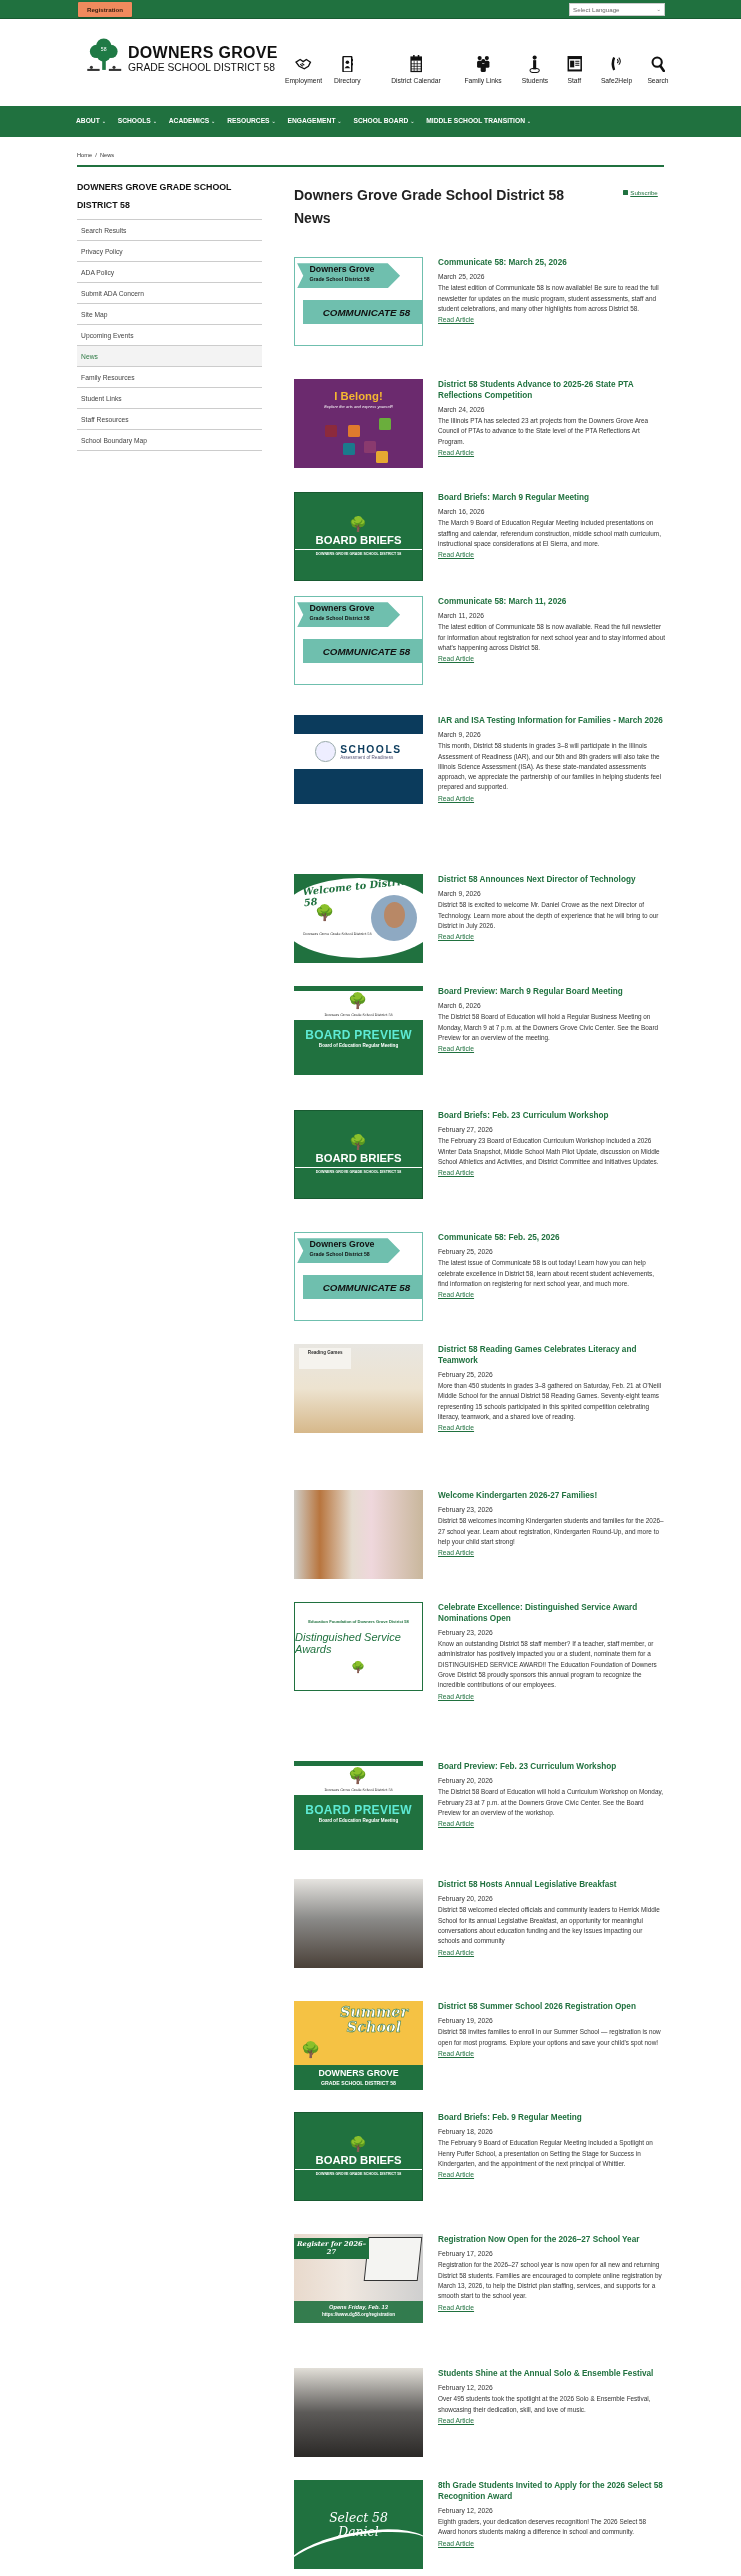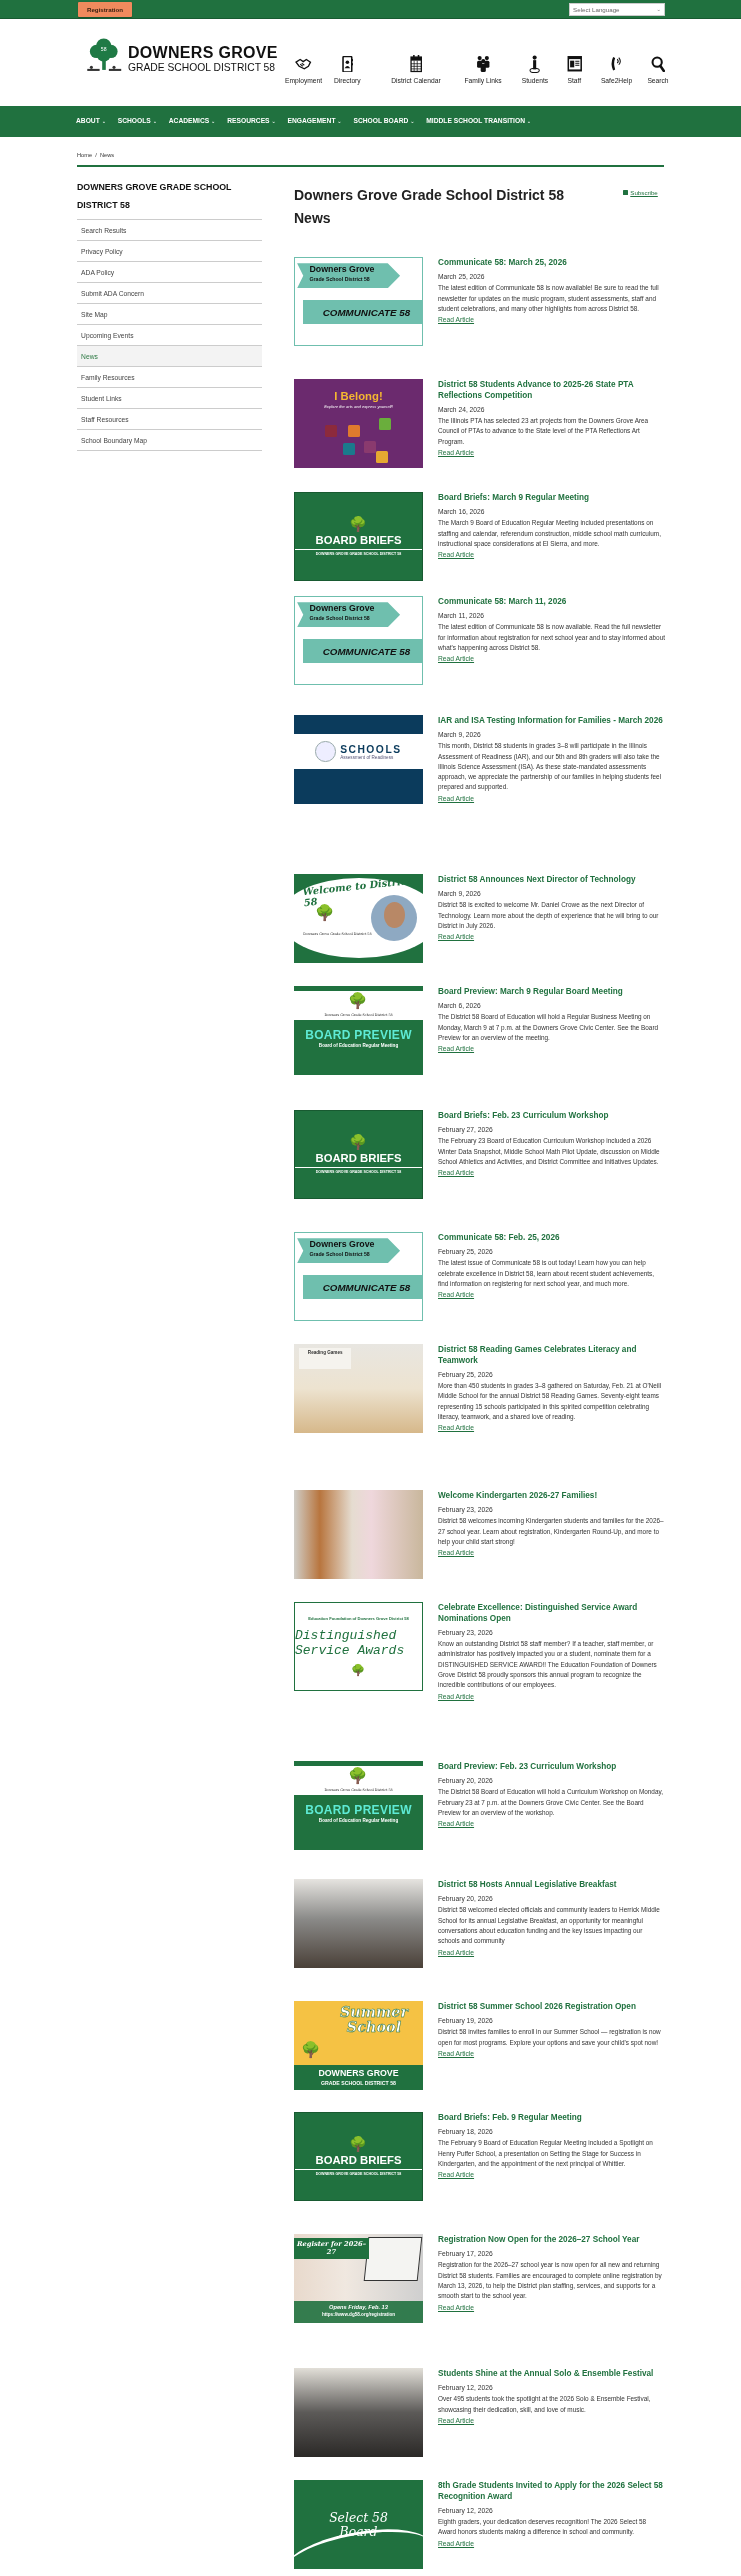--- a/index.html
+++ b/index.html
@@ -71,21 +71,21 @@
 .t-bp .band{position:absolute;left:0;top:34px;width:100%;height:55px;background:#20713f;display:flex;flex-direction:column;align-items:center;padding-top:8.2px}
 .t-bp .band b{color:#5eead4;font-size:12px;letter-spacing:0.3px}
 .t-bp .band i{color:#fff;font-size:4.6px;font-weight:bold;font-style:normal;margin-top:1px}
 .t-photo{background:linear-gradient(180deg,#d9d2c6 0%,#c8b89c 55%,#8b7a62 100%)}
 .t-photo.gym{background:linear-gradient(180deg,#e8e6e1 0%,#ede3d0 50%,#d6b88a 100%)}
 .t-photo.hall{background:linear-gradient(90deg,#d0cec8 0%,#b8753e 20%,#e5dcd0 45%,#efd7dc 60%,#c9b79c 100%)}
 .t-photo.room{background:linear-gradient(180deg,#e6e4e0 0%,#8a8a88 45%,#4a4038 100%)}
 .t-photo.band2{background:linear-gradient(180deg,#e2dfd8 0%,#5c5a58 50%,#2b2927 100%)}
 .t-dsa{background:#fff;border:1.5px solid #20713f;display:flex;flex-direction:column;align-items:center;justify-content:center}
 .t-dsa .hd{font-size:4.1px;color:#20713f;font-weight:bold}
-.t-dsa .sc{font-family:Liberation Mono, monospace;font-style:italic;color:#20713f;font-size:13px;margin:6.2px 0}
+.t-dsa .sc{font-family:Liberation Sans, sans-serif;font-style:italic;color:#20713f;font-size:11px;margin:6.2px 0}
 .t-dsa .tr{font-size:11.3px;color:#20713f}
 .t-summer{background:#f5c244}
 .t-summer .s{position:absolute;left:31px;top:4.1px;font-family:"DejaVu Serif",serif;font-style:italic;font-weight:bold;color:#fff;font-size:14.4px;line-height:14.4px;text-align:center;-webkit-text-stroke:0.5px #20713f}
 .t-summer .tr{position:absolute;left:7.2px;top:40px;font-size:15.5px;color:#20713f}
 .t-summer .band{position:absolute;left:0;top:64px;width:100%;height:25px;background:#20713f;color:#fff;text-align:center;font-weight:bold;font-size:8.8px;line-height:10.3px;padding-top:2.6px}
 .t-summer .band small{font-size:5.2px;display:block}
 .t-regopen{background:linear-gradient(90deg,#e8d9cc 0%,#f0e8e0 40%,#cfcfcf 100%)}
 .t-regopen .tag{position:absolute;left:0;top:4.1px;width:75px;height:20.6px;background:#20713f;color:#fff;font-family:"DejaVu Serif",serif;font-style:italic;font-weight:bold;font-size:6.7px;text-align:center;line-height:8.8px;padding-top:1.5px}
 .t-regopen .lap{position:absolute;left:72px;top:3.1px;width:54px;height:44px;background:#f4f4f2;border:1.5px solid #333;transform:skewX(-6deg)}
 .t-regopen .bot{position:absolute;left:0;top:67px;width:100%;height:22px;background:rgba(32,113,63,.9);color:#fff;text-align:center;font-size:4.6px;font-weight:bold;padding-top:2.6px;line-height:7.7px}
@@ -496,21 +496,21 @@
       <a class="ttl">Students Shine at the Annual Solo &amp; Ensemble Festival</a>
       <div class="date">February 12, 2026</div>
       <div class="desc">Over 495 students took the spotlight at the 2026 Solo &amp; Ensemble Festival, showcasing their dedication, skill, and love of music.</div>
       <a class="read">Read Article</a>
     </div>
   </div>
     <div class="item" style="height: 113px;">
     <div class="thumb t-select">
         <div class="sw"></div>
         <span>Select 58</span>
-        <span>Board</span>
+        <span>Daniel</span>
       </div>
     <div class="txt">
       <a class="ttl">8th Grade Students Invited to Apply for the 2026 Select 58 Recognition Award</a>
       <div class="date">February 12, 2026</div>
       <div class="desc">Eighth graders, your dedication deserves recognition! The 2026 Select 58 Award honors students making a difference in school and community.</div>
       <a class="read">Read Article</a>
     </div>
   </div>
   </div>
 

